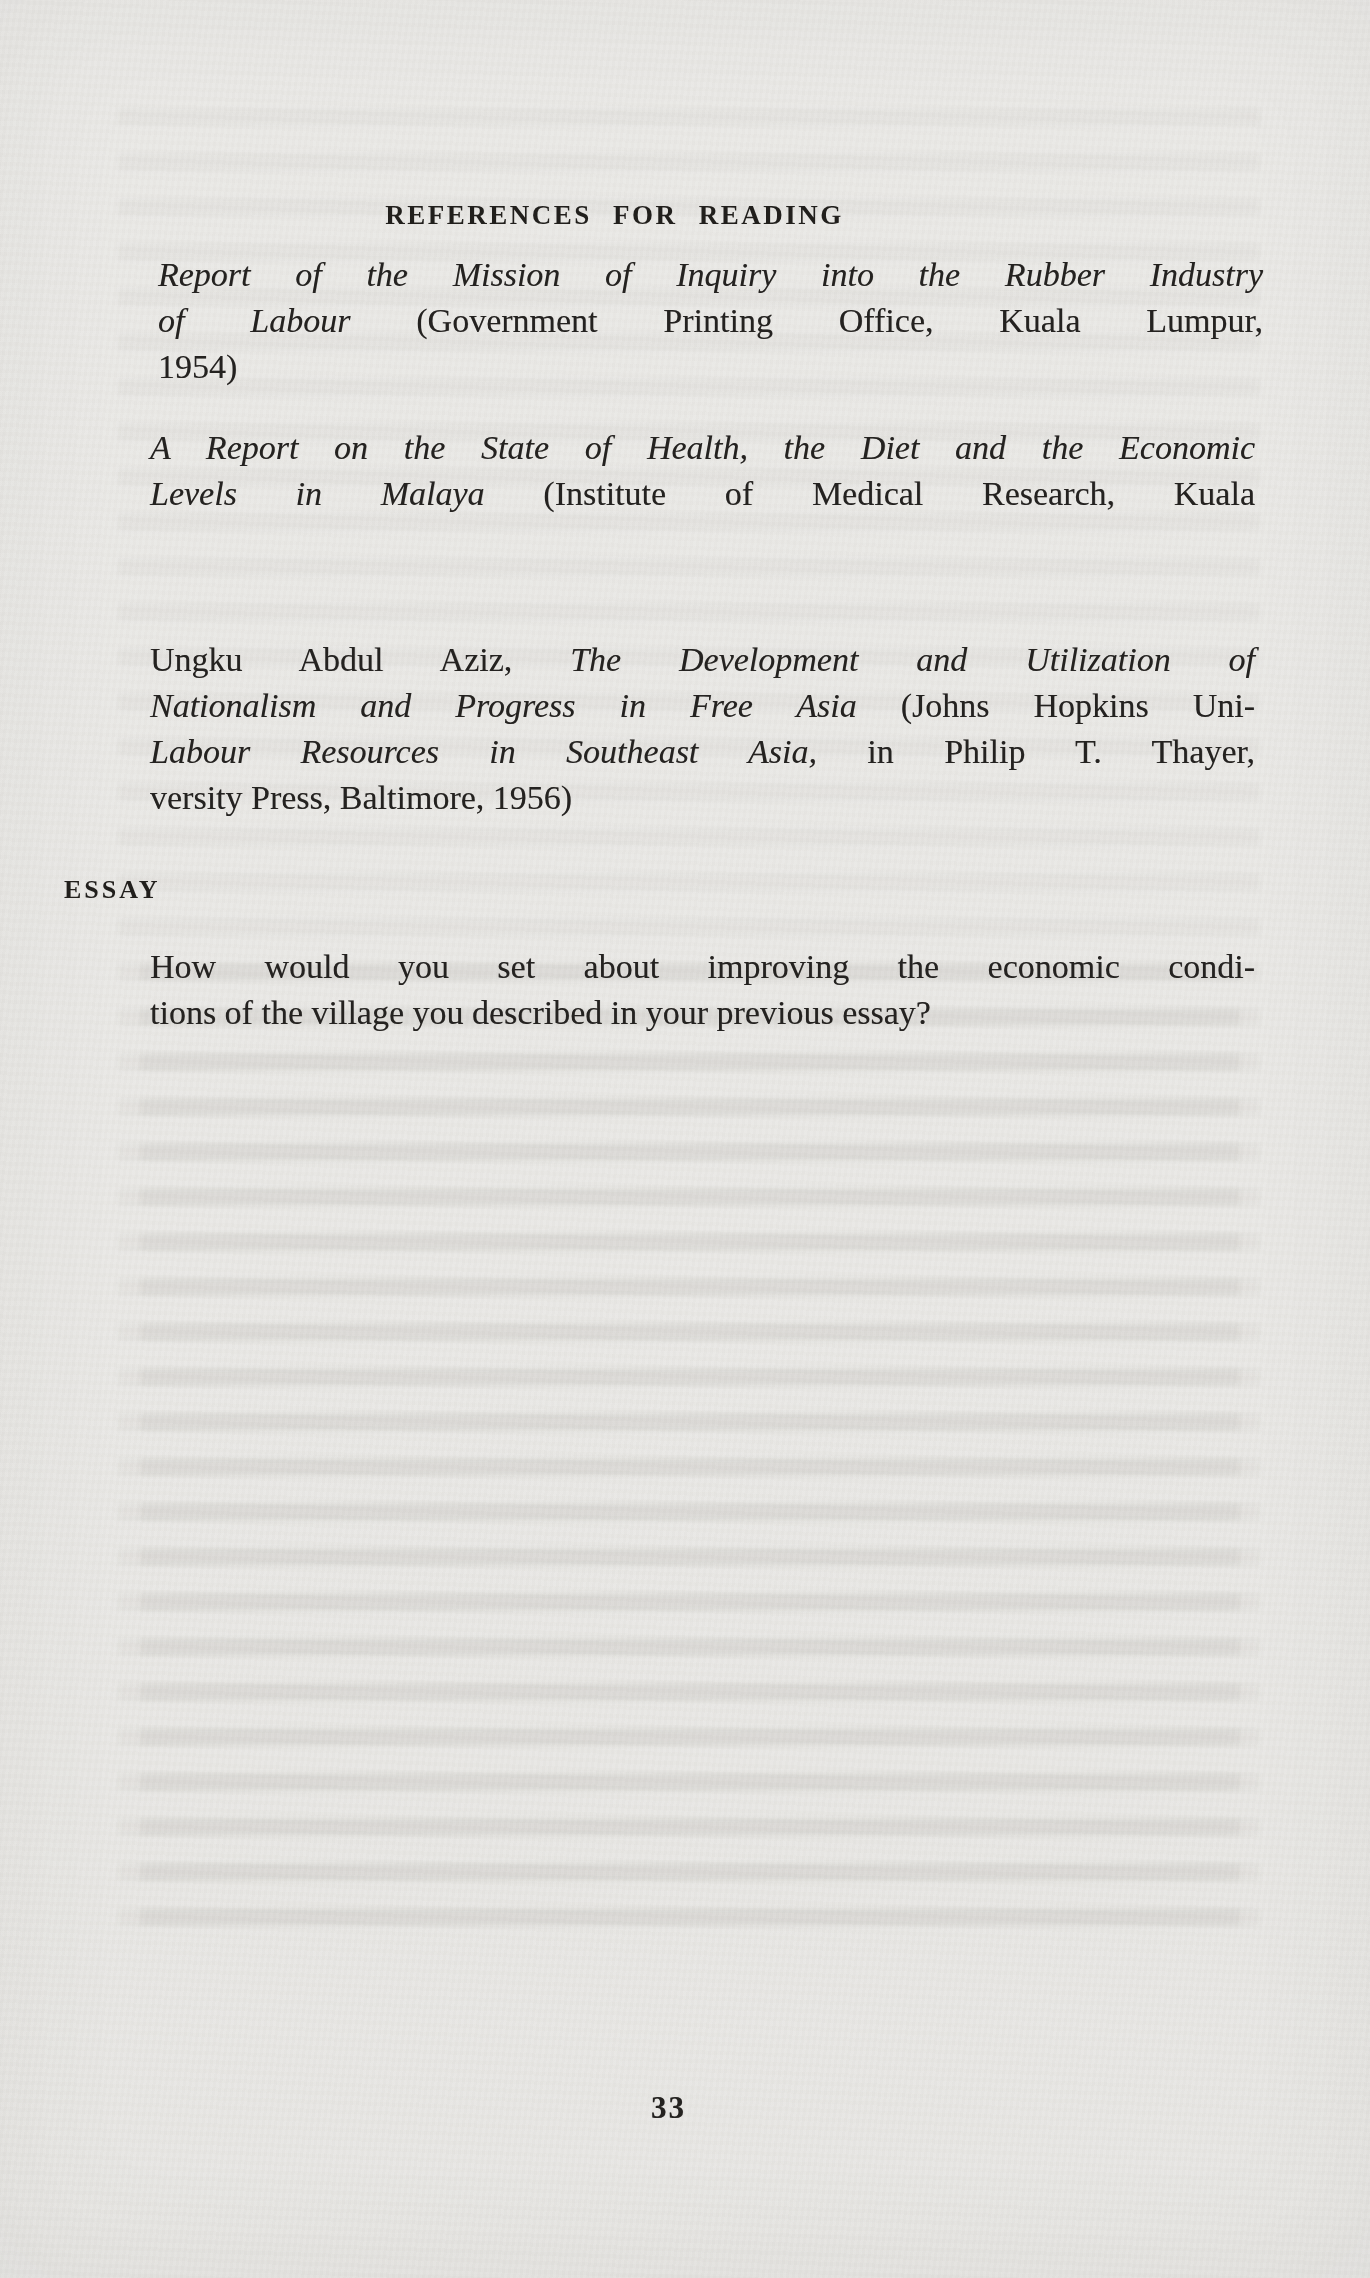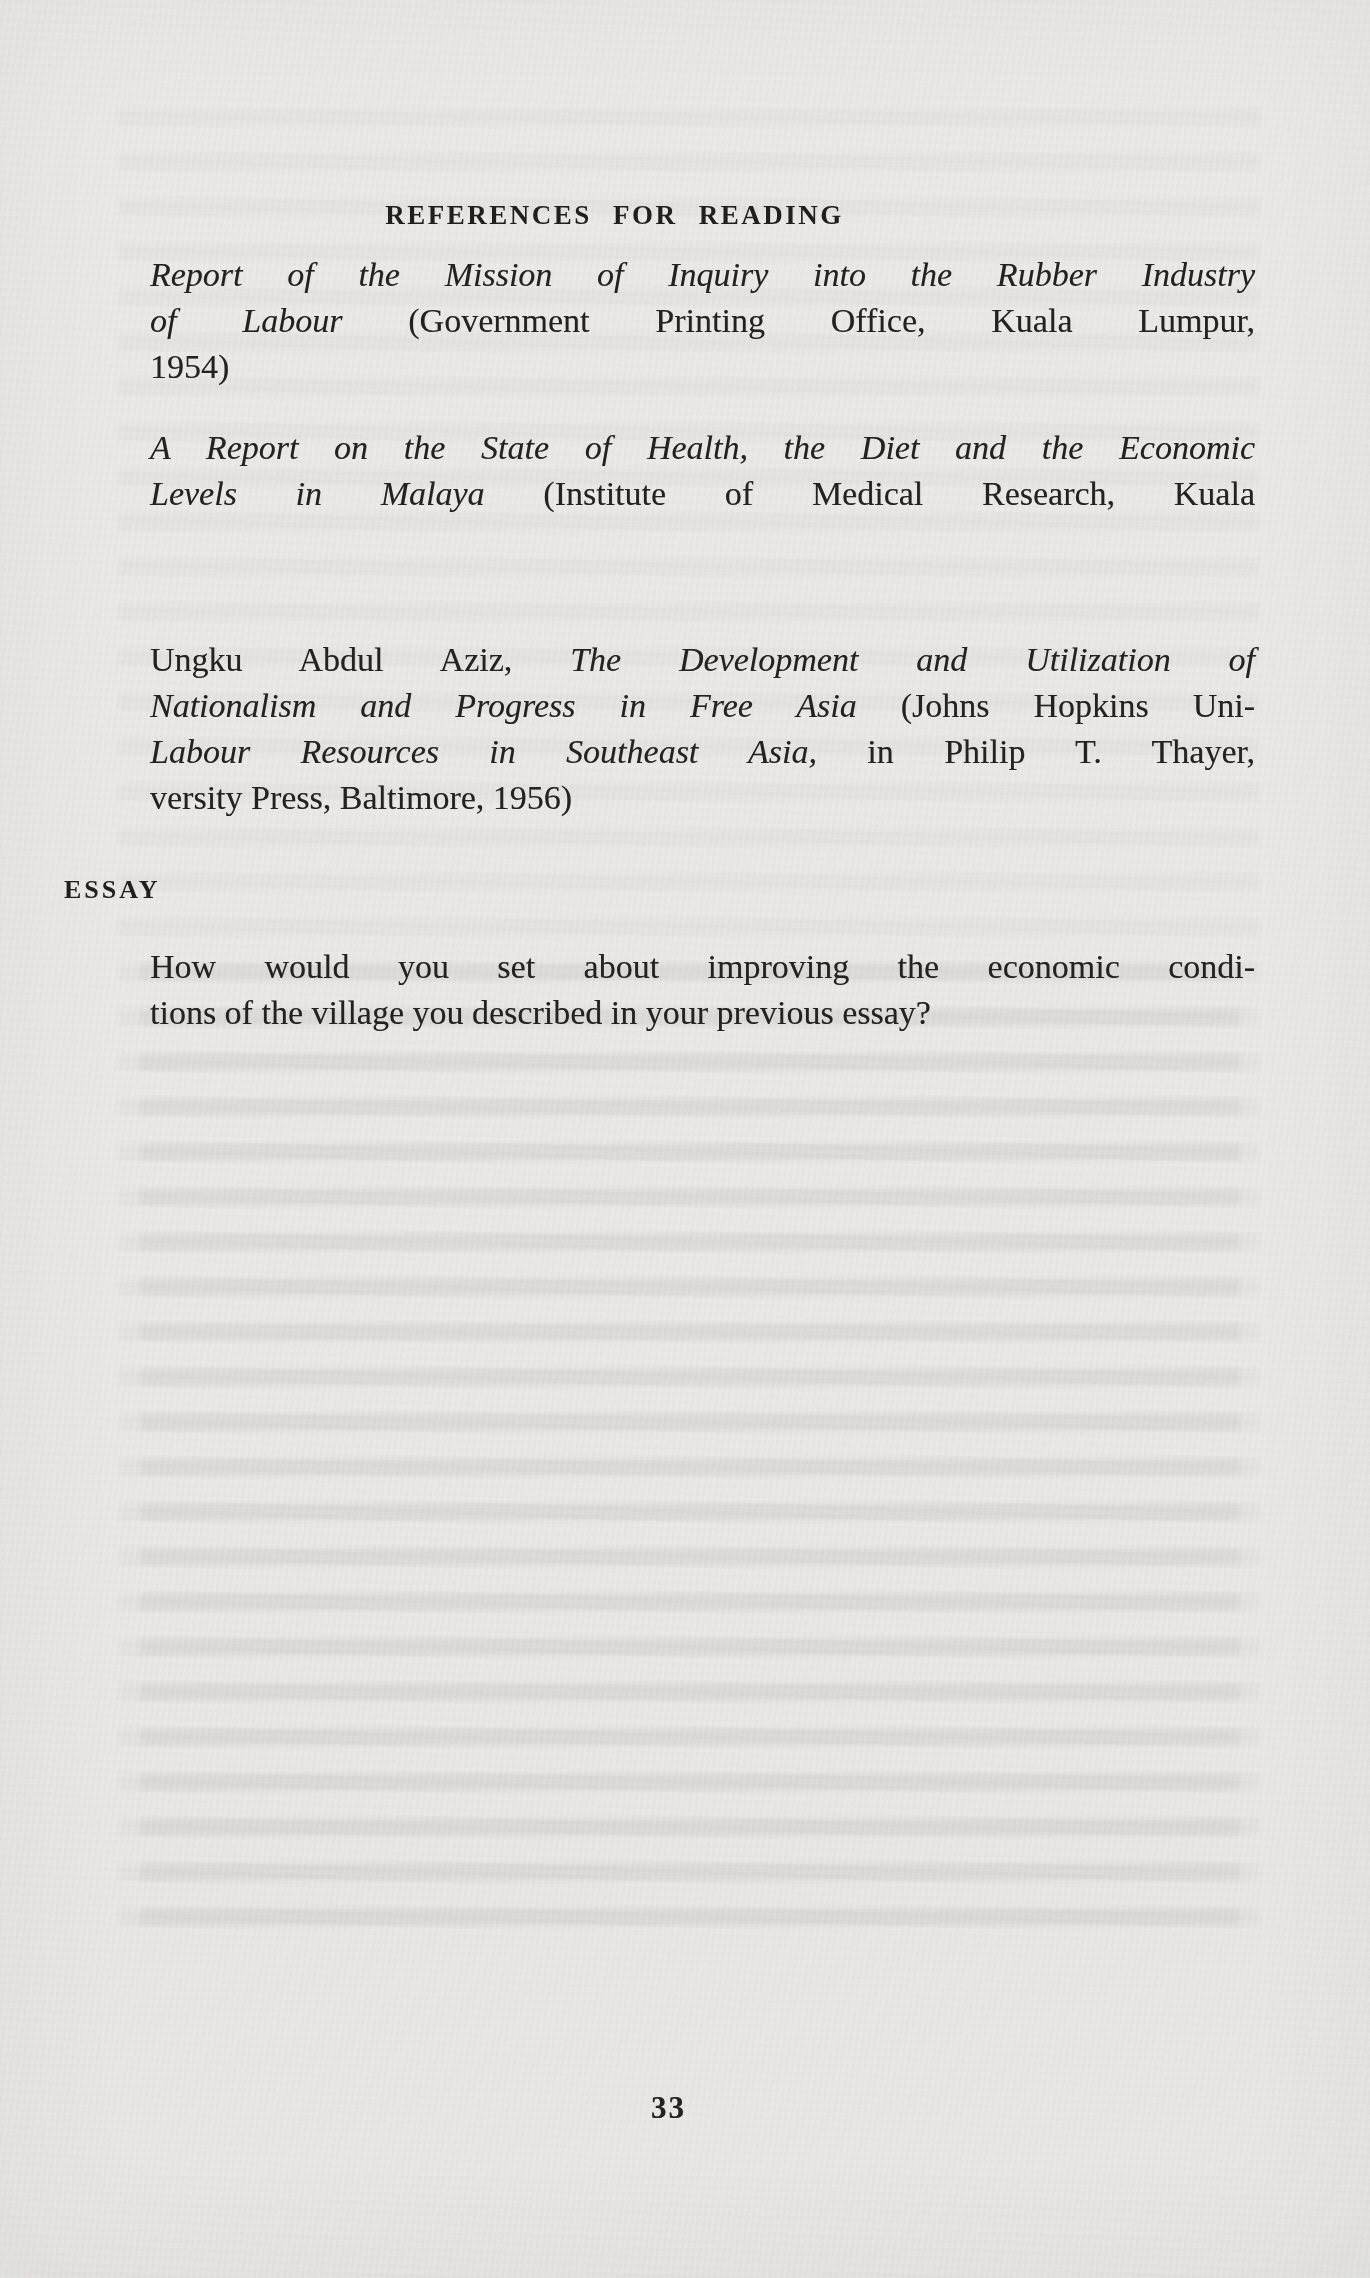--- a/index.html
+++ b/index.html
@@ -43,21 +43,21 @@
   .para{
     position:absolute;left:150px;width:1105px;
     font-size:34px;line-height:46px;
     color:#242220;
     text-shadow:0.3px 0.4px 0 rgba(35,32,28,0.35);
   }
   .line{display:block;}
   .line.j{text-align:justify;text-align-last:justify;-moz-text-align-last:justify;text-justify:inter-word;}
   .line.last{text-align:right;text-align-last:left;}
   .it{font-style:italic;}
-  #para1{top:252px;}
+  #para1{top:252px;margin-left:8px;}
   #para2{top:425px;}
   #para3{top:637px;}
   .essay-label{
     position:absolute;left:64px;top:878px;
     font-weight:bold;font-size:26px;line-height:24px;
     letter-spacing:3px;color:#211f1c;
   }
   #essay-para{top:944px;}
   .page-number{
     position:absolute;left:631px;top:2090px;width:60px;

